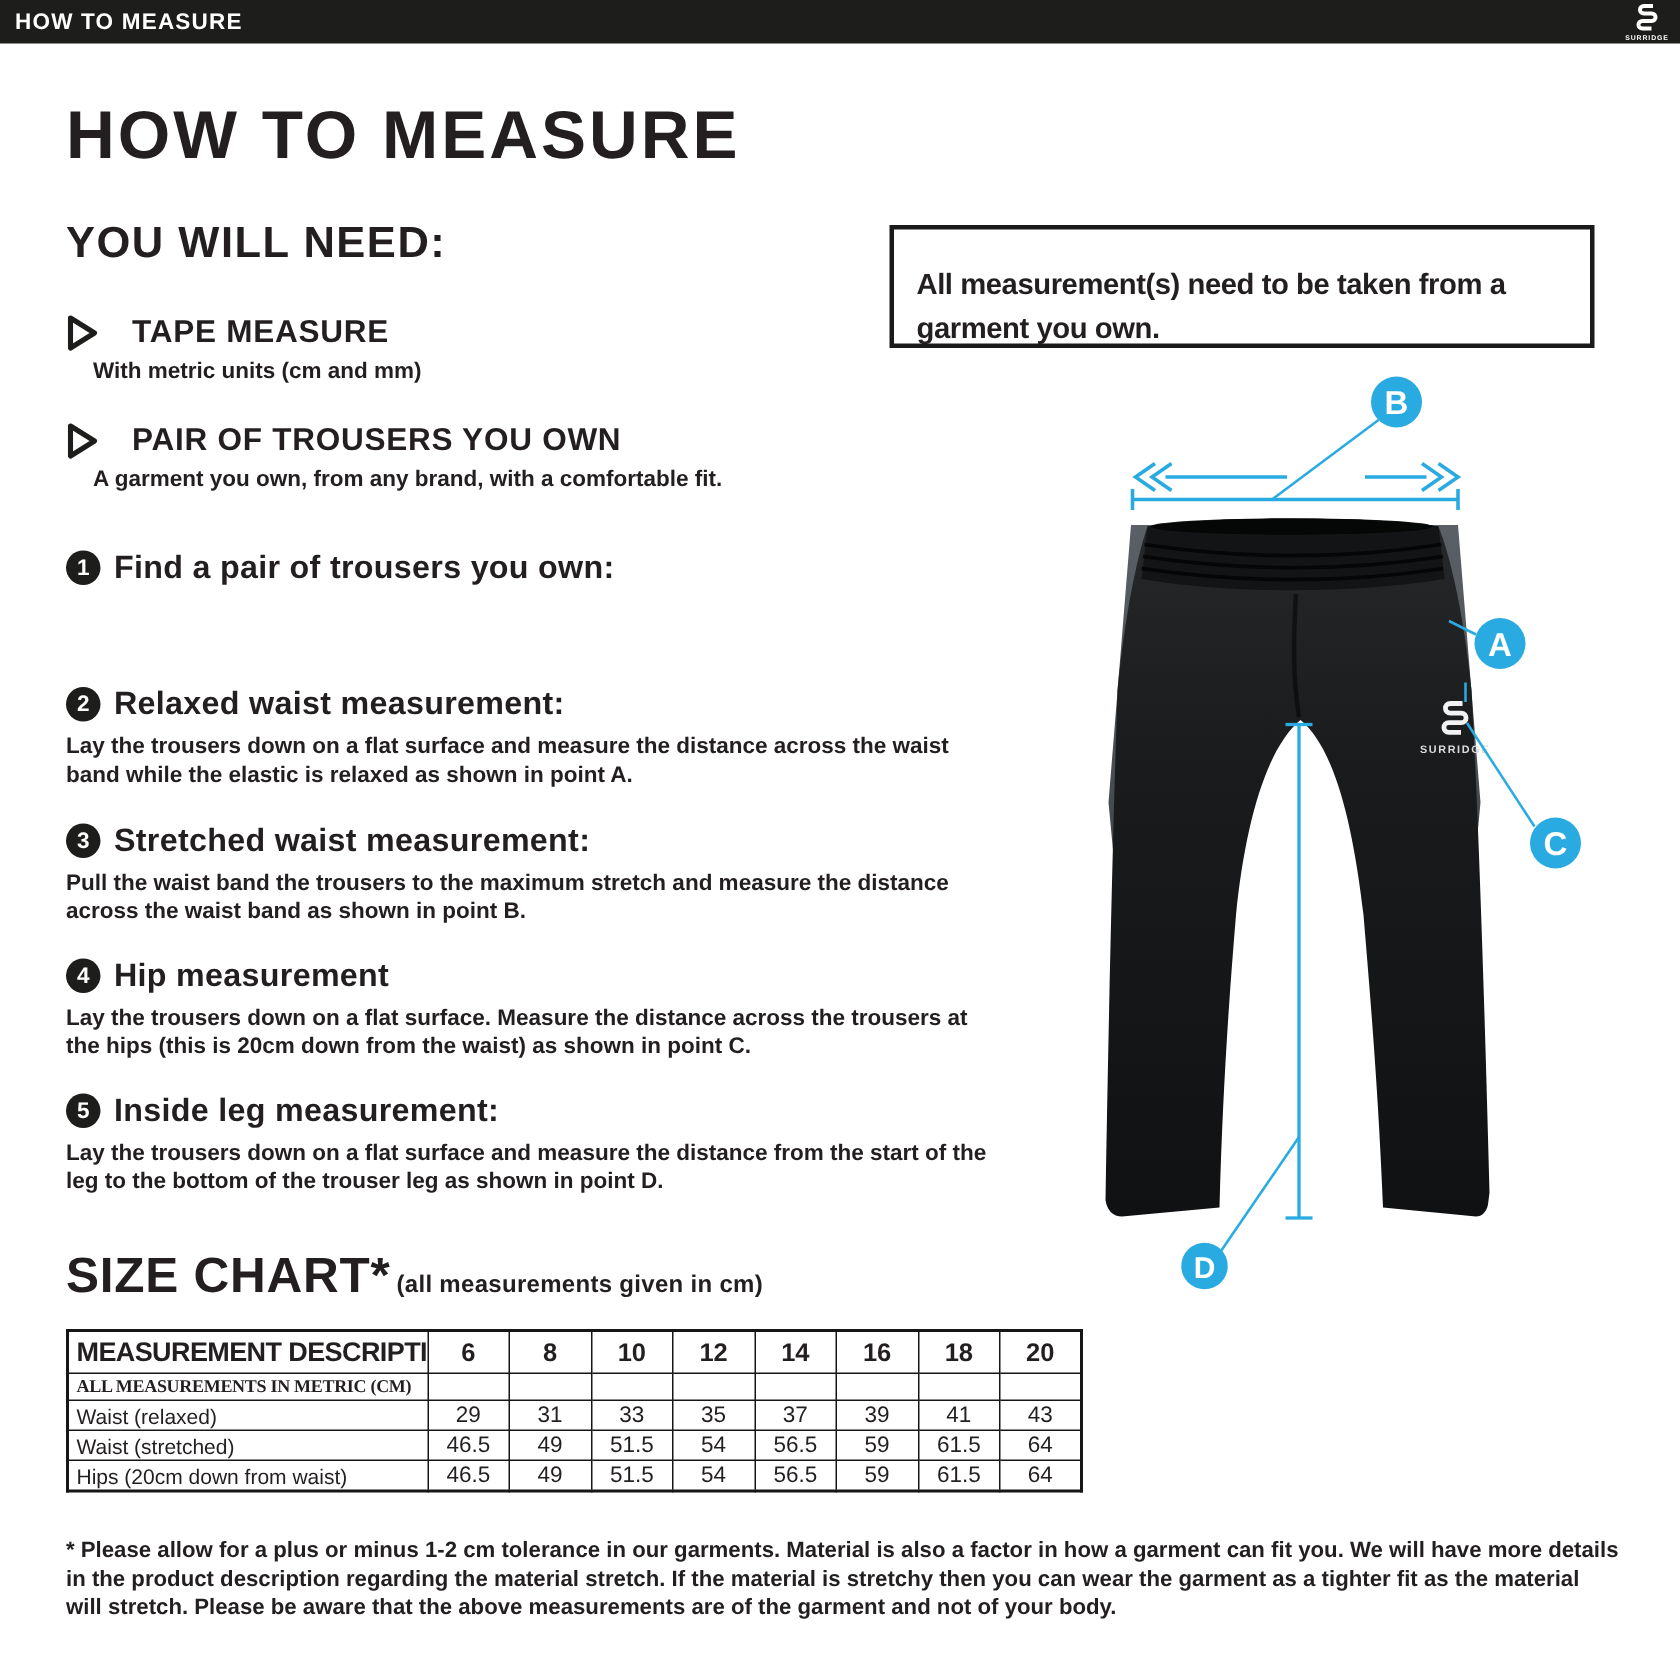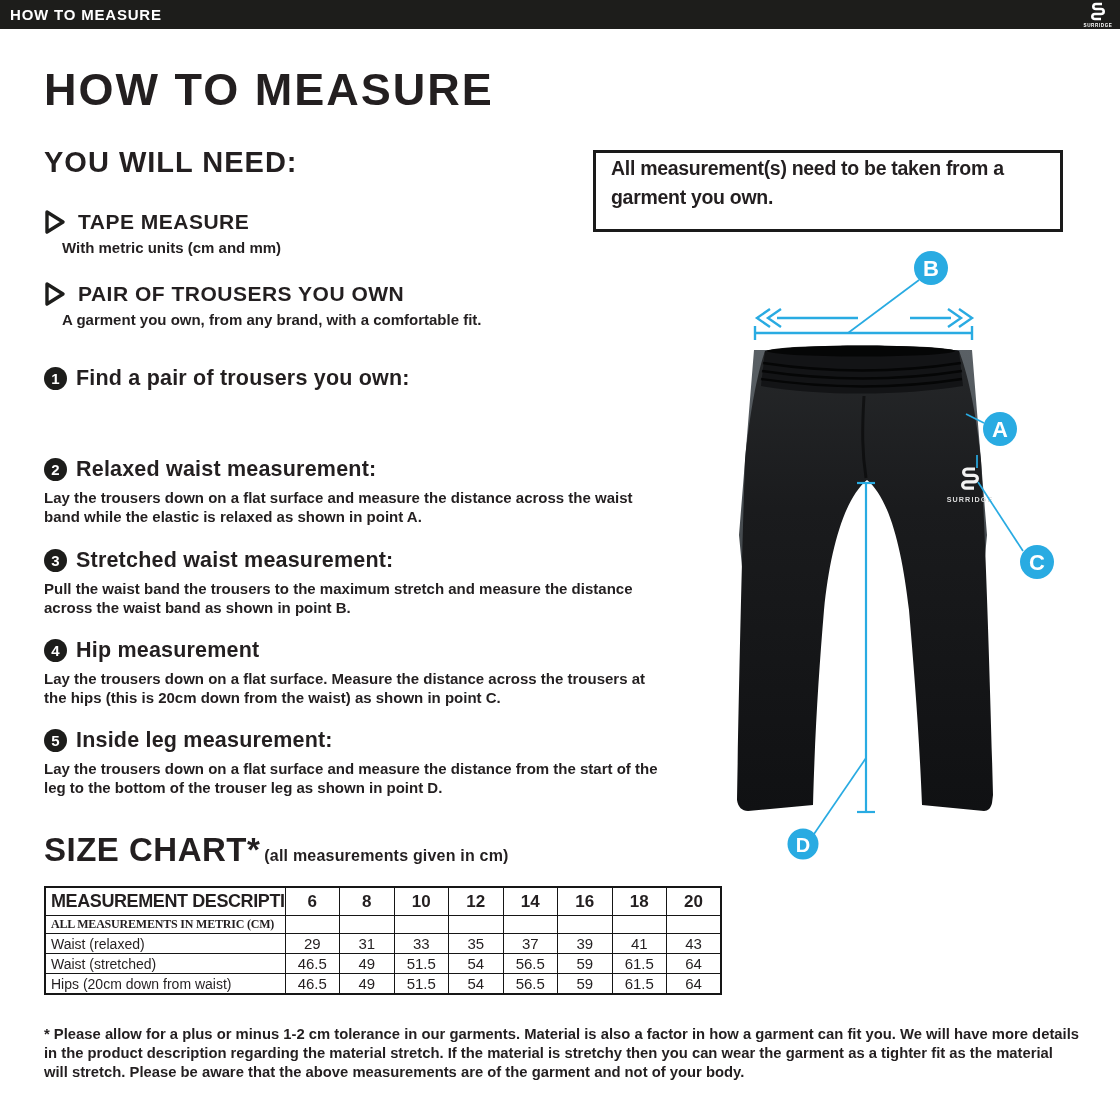--- a/index.html
+++ b/index.html
@@ -26,40 +26,40 @@
     position:absolute;left:44px;top:64px;
     font-size:45px;font-weight:bold;letter-spacing:2px;
   }
   .ywn-heading{
     position:absolute;left:44px;top:146px;
     font-size:29px;font-weight:bold;letter-spacing:1px;
   }
 
   
   .need-item{position:absolute;left:44px;width:620px;}
-  .need-head{display:flex;align-items:center;gap:12px;}
+  .need-head{display:flex;align-items:center;gap:22px;}
   .need-title{font-size:21px;font-weight:bold;letter-spacing:.5px;}
   .need-desc{font-size:15px;font-weight:bold;margin-top:4px;margin-left:18px;}
 
   
   .step{position:absolute;left:44px;width:625px;}
   .step-head{display:flex;align-items:center;gap:9px;}
   .step-num{
     width:23px;height:23px;border-radius:50%;background:#1d1d1b;color:#fff;
     font-weight:bold;font-size:15px;display:flex;align-items:center;justify-content:center;
     flex:0 0 23px;
   }
   .step-title{font-size:21.5px;font-weight:bold;letter-spacing:.2px;}
   .step-desc{font-size:15px;font-weight:bold;line-height:19px;margin-top:6px;max-width:618px;}
 
   
   .callout{
     position:absolute;left:593px;top:150px;width:470px;height:82px;
     box-sizing:border-box;border:3px solid #1a1a1a;background:#fff;
-    padding:1px 15px;font-size:19.5px;font-weight:bold;line-height:29px;
+    padding:23px 15px;font-size:19.5px;font-weight:bold;line-height:29px;
     letter-spacing:-0.3px;
   }
 
   
   .sc-heading{position:absolute;left:44px;top:831px;font-size:33px;font-weight:bold;letter-spacing:.5px;}
   .sc-sub{font-size:16px;font-weight:bold;letter-spacing:.2px;margin-left:4px;}
   table.size-table{
     position:absolute;left:44px;top:886px;width:678px;
     border-collapse:collapse;table-layout:fixed;background:#fff;
     border:2px solid #161616;

